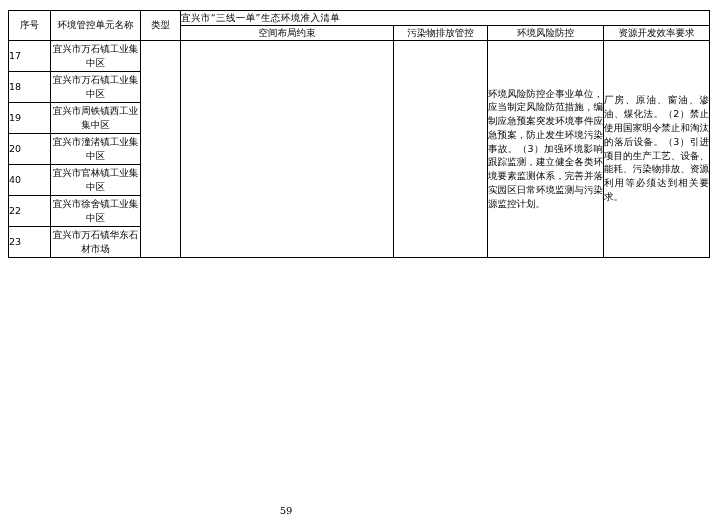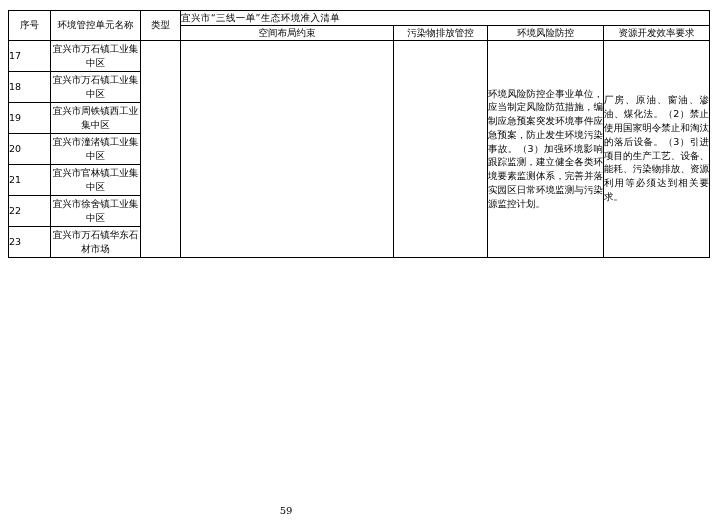--- a/index.html
+++ b/index.html
@@ -132,21 +132,21 @@
       </tr>
       <tr>
         <td class="idx-cell">19</td>
         <td class="name-cell">宜兴市周铁镇西工业集中区</td>
       </tr>
       <tr>
         <td class="idx-cell">20</td>
         <td class="name-cell">宜兴市潼渚镇工业集中区</td>
       </tr>
       <tr>
-        <td class="idx-cell">21</td>
+        <td class="idx-cell">40</td>
         <td class="name-cell">宜兴市官林镇工业集中区</td>
       </tr>
       <tr>
         <td class="idx-cell">22</td>
         <td class="name-cell">宜兴市徐舍镇工业集中区</td>
       </tr>
       <tr>
         <td class="idx-cell">23</td>
         <td class="name-cell">宜兴市万石镇华东石材市场</td>
       </tr>

